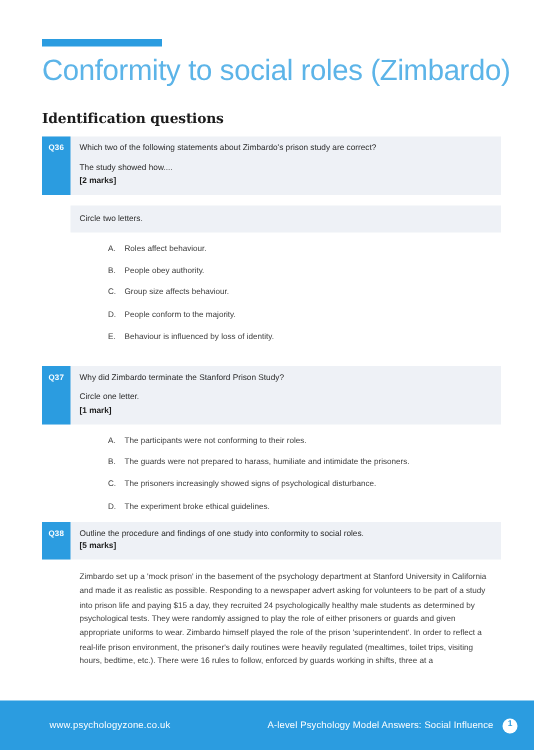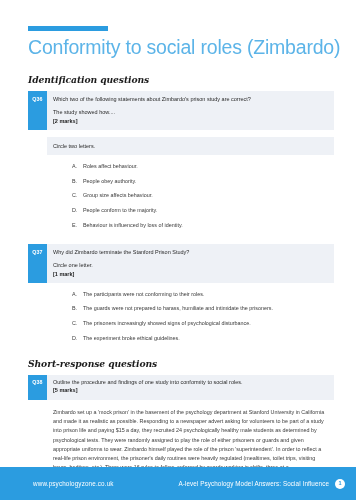--- a/index.html
+++ b/index.html
@@ -46,21 +46,20 @@
   }
 
   
   .section-heading {
     font-family: "DejaVu Serif", "Liberation Serif", serif;
     font-size: 9.2px;
     font-weight: bold;
     color: #1c1c1c;
     margin: 16px 0 6px 0;
     letter-spacing: -0.1px;
-    font-style: italic;
   }
   .section-heading.spaced {
     margin-top: 16px;
   }
 
   
   .q-block {
     display: flex;
     align-items: stretch;
     background: #eef1f6;
@@ -265,21 +264,20 @@
       <li class="option-row">
         <span class="option-letter">C.</span>
         <span class="option-text">The prisoners increasingly showed signs of psychological disturbance.</span>
       </li>
       <li class="option-row">
         <span class="option-letter">D.</span>
         <span class="option-text">The experiment broke ethical guidelines.</span>
       </li>
     </ul>
 
-    <h2 class="section-heading spaced">Short-response questions</h2>
 
     <div class="q-block">
       <div class="q-badge">Q38</div>
       <div class="q-body">
         <p class="q-text">Outline the procedure and findings of one study into conformity to social roles.</p>
         <p class="q-marks">[5 marks]</p>
       </div>
     </div>
 
     <p class="answer-para">Zimbardo set up a 'mock prison' in the basement of the psychology department at Stanford University in California and made it as realistic as possible. Responding to a newspaper advert asking for volunteers to be part of a study into prison life and paying $15 a day, they recruited 24 psychologically healthy male students as determined by psychological tests. They were randomly assigned to play the role of either prisoners or guards and given appropriate uniforms to wear. Zimbardo himself played the role of the prison 'superintendent'. In order to reflect a real-life prison environment, the prisoner's daily routines were heavily regulated (mealtimes, toilet trips, visiting hours, bedtime, etc.). There were 16 rules to follow, enforced by guards working in shifts, three at a</p>

